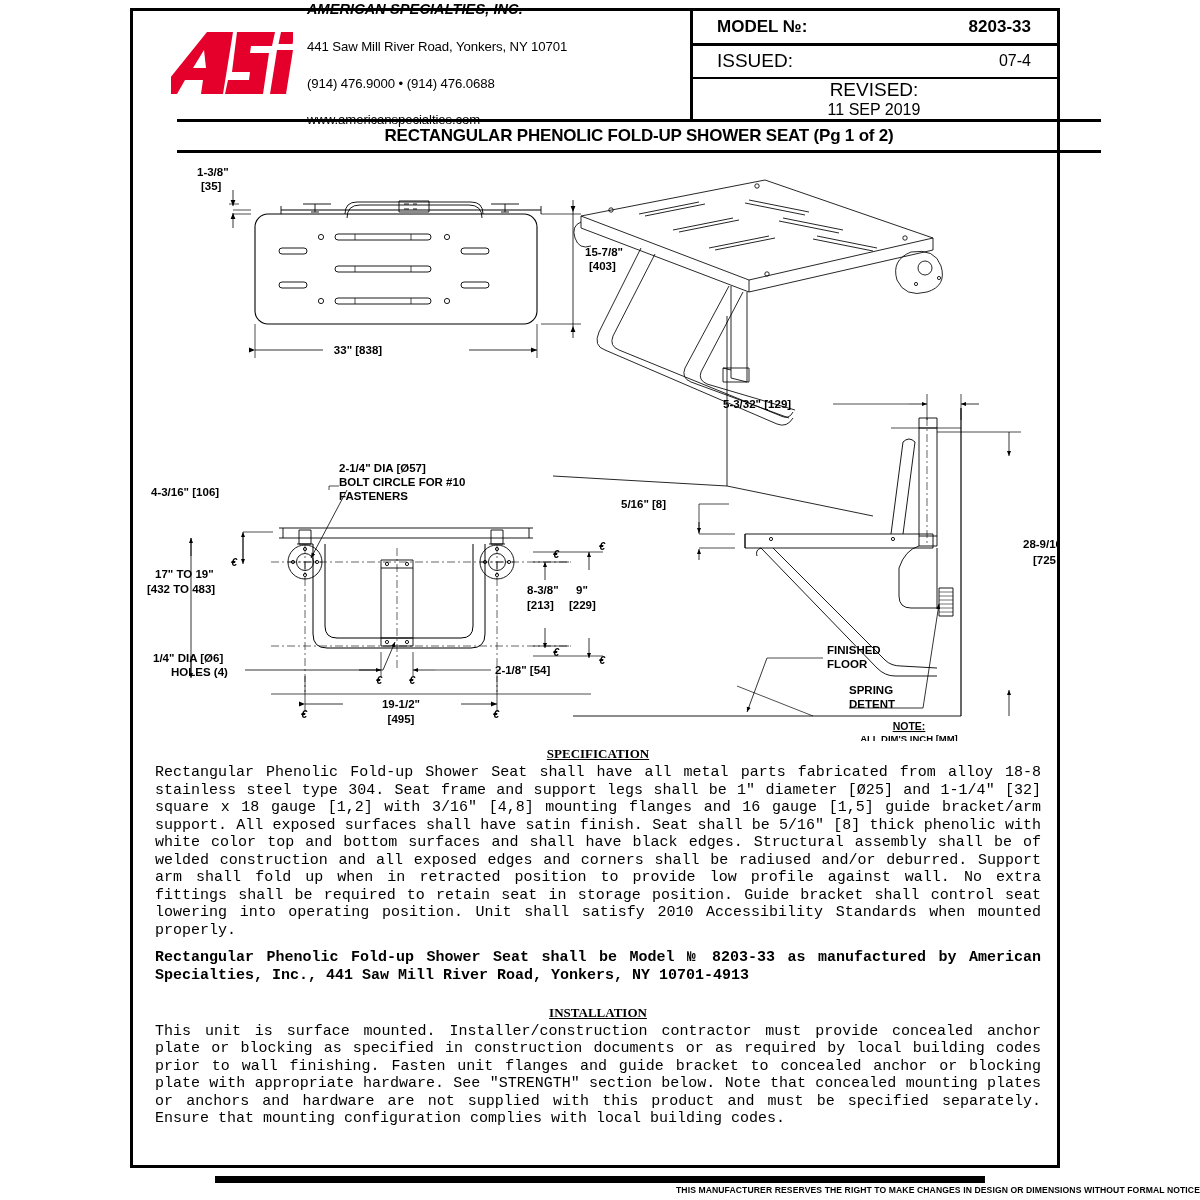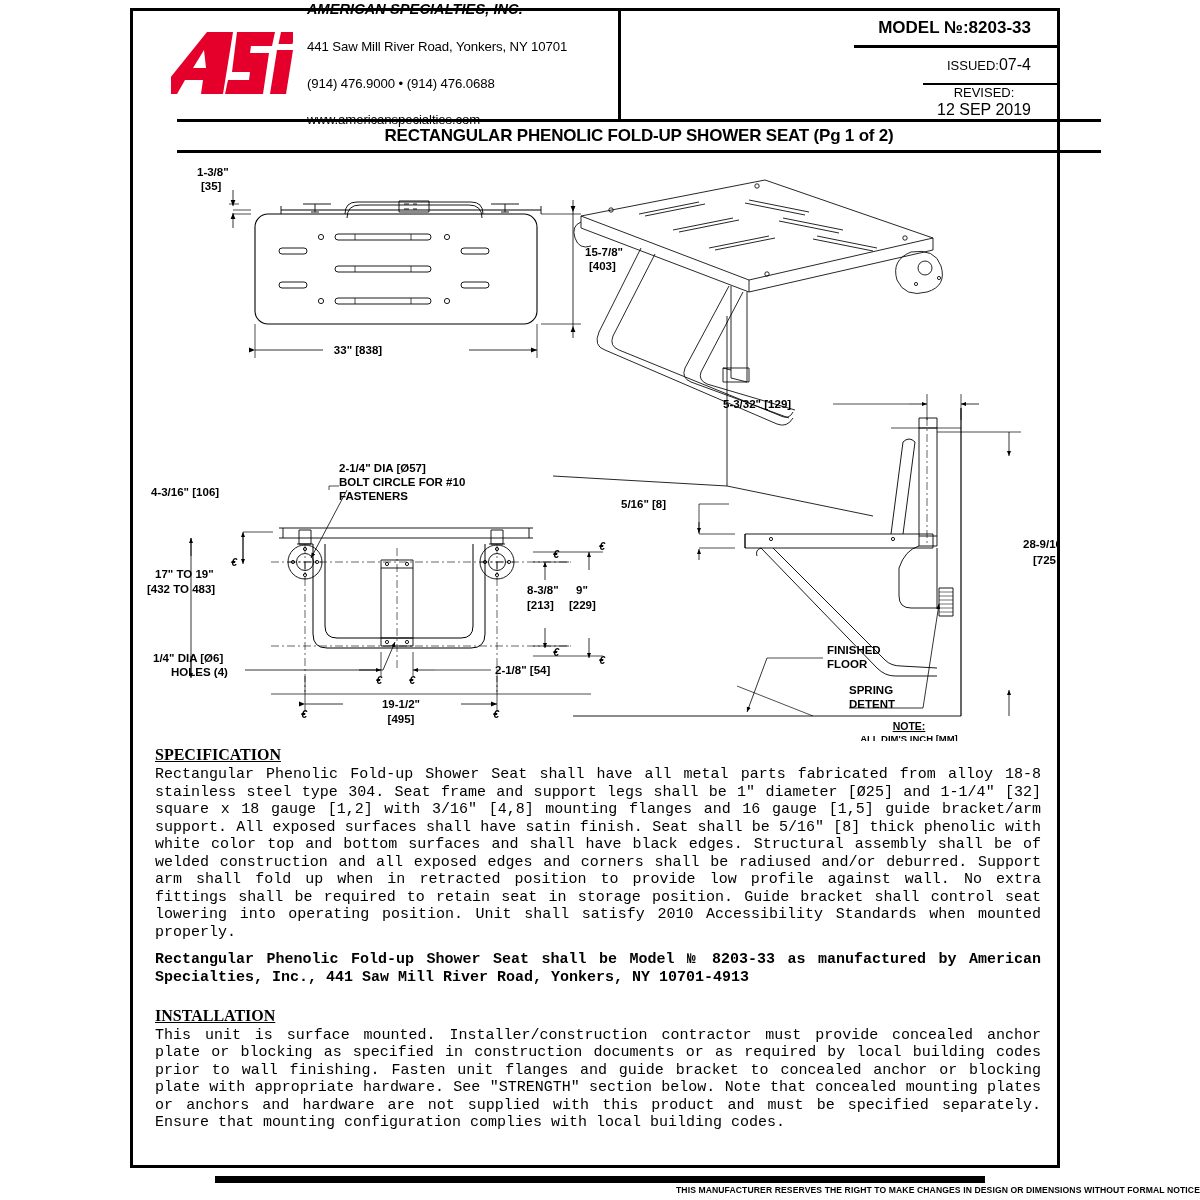--- a/index.html
+++ b/index.html
@@ -29,21 +29,21 @@
   
   .titleblock {
     position: absolute;
     left: 0; top: 0;
     width: 100%;
     height: 108px;
     display: flex;
     box-sizing: border-box;
   }
   .tb-left {
-    width: 488px;
+    width: 560px;
     box-sizing: border-box;
     border-right: 3px solid #000;
     display: flex;
     align-items: center;
     padding-left: 38px;
   }
   .logo {
     width: 122px;
     height: 74px;
     position: relative;
@@ -63,34 +63,33 @@
   }
   .company .cline {
     font-size: 13.2px;
     letter-spacing: -0.1px;
     margin-top: 20px;
   }
   .tb-right {
     flex: 1;
     display: flex;
     flex-direction: column;
-    align-items: flex-end;
   }
   .tb-row {
     flex: 1;
     display: flex;
     align-items: center;
     justify-content: space-between;
     padding: 0 26px 0 24px;
     box-sizing: border-box;
     border-bottom: 2px solid #000;
   }
   .tb-row:last-child { border-bottom: none; flex-direction: column; }
   .tb-row.model { border-bottom: 3px solid #000; }
-  .tb-row .lbl { font-size: 13px; }
+  .tb-row .lbl { font-size: 19px; }
   .tb-row .val { font-size: 16px; }
   .tb-row.model .lbl,
   .tb-row.model .val { font-weight: bold; font-size: 17px; }
 
   
   .drawtitle {
     position: absolute;
     left: 0;
     top: 108px;
     width: 100%;
@@ -120,23 +119,24 @@
   
   .body {
     position: absolute;
     left: 22px;
     top: 735px;
     width: 886px;
     font-family: "Liberation Serif", serif;
   }
   .sec-head {
     font-weight: bold;
-    font-size: 16px;
+    font-size: 13px;
     text-decoration: underline;
     margin-bottom: 2px;
+    text-align: center;
   }
   .para {
     font-size: 15px;
     line-height: 1.17;
     text-align: justify;
     margin: 0 0 10px 0;
     font-family: Liberation Mono, monospace;
   }
   .para.bold { font-weight: bold; }
   .gap { height: 10px; }
@@ -199,21 +199,21 @@
       <div class="tb-row model">
         <span class="lbl">MODEL №:</span>
         <span class="val">8203-33</span>
       </div>
       <div class="tb-row">
         <span class="lbl">ISSUED:</span>
         <span class="val">07-4</span>
       </div>
       <div class="tb-row">
         <span class="lbl">REVISED:</span>
-        <span class="val">12 SEP 2019</span>
+        <span class="val">11 SEP 2019</span>
       </div>
     </div>
   </div>
 
   <div class="drawtitle">RECTANGULAR PHENOLIC FOLD-UP SHOWER SEAT (Pg 1 of 2)</div>
 
   <div class="canvas">
     <svg width="924" height="585" viewBox="0 0 924 585">
       <defs>
         <marker id="ar" markerWidth="9" markerHeight="9" refX="8" refY="3.2" orient="auto">

